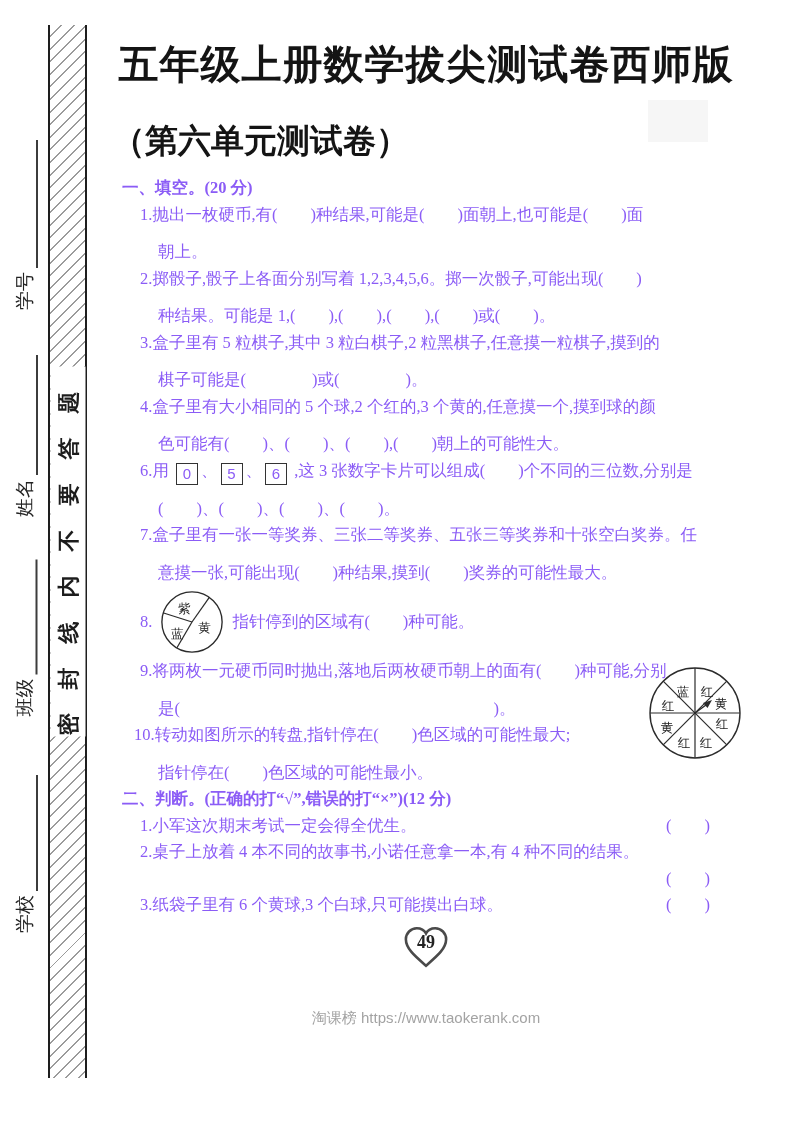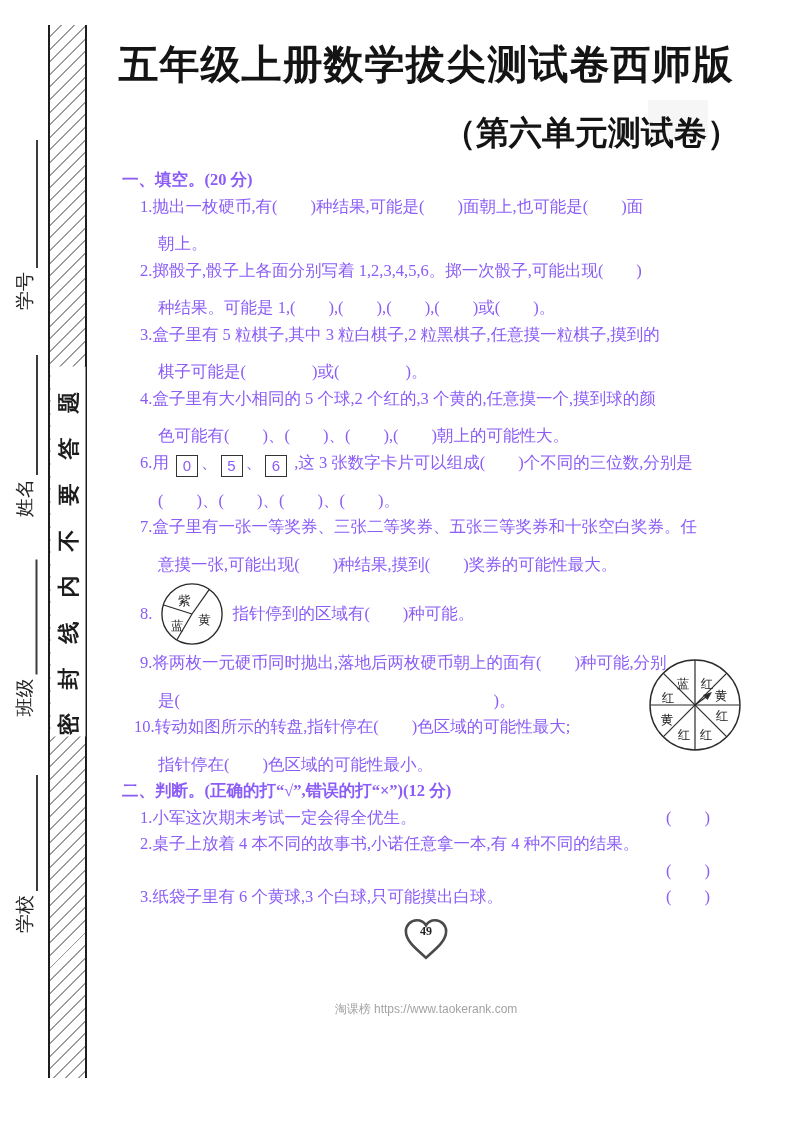--- a/index.html
+++ b/index.html
@@ -21,21 +21,21 @@
     background:repeating-linear-gradient(135deg,#fff 0 7.5px,#9b9b9b 7.5px 8.9px);}
   .seal-text{position:absolute;width:370px;height:35px;left:-167px;top:509px;transform:rotate(-90deg);
     background:#fff;text-align:center;letter-spacing:24px;font-size:22px;font-weight:600;
     line-height:35px;color:#1c1c1c;}
 
   
   .content{position:absolute;left:112px;top:0;width:628px;}
   .wm-box{position:absolute;left:536px;top:100px;width:60px;height:42px;background:#f6f6f6;z-index:0;}
   h1.title{margin:36px 0 0;font-size:40px;line-height:58px;font-weight:700;text-align:center;
     letter-spacing:1px;position:relative;z-index:1;}
-  .subtitle{margin-top:16px;font-size:33px;line-height:46px;font-weight:700;text-align:right;
+  .subtitle{margin-top:24px;font-size:33px;line-height:46px;font-weight:700;text-align:left;
     position:relative;z-index:1;}
 
   table.score{border-collapse:collapse;margin:40px 0 0 10px;width:616px;table-layout:fixed;
     border:2px solid #1e1e1e;}
   table.score td{border:1px solid #2e2e2e;height:34px;text-align:center;font-size:17px;color:#1a1a1a;}
   table.score td.c0{width:96px;}
 
   .qs{position:relative;margin-top:11px;font-size:16.5px;line-height:26.5px;color:#8b5cf6;}
   .line{white-space:nowrap;}
   .h{padding-left:10px;font-weight:700;}
@@ -49,23 +49,23 @@
   .q8row svg{margin:0 6px;}
 
   .relline{position:relative;}
   .br{position:absolute;right:30px;top:0;}
   .right-br{text-align:right;padding-right:30px;}
 
   .spinner{position:absolute;left:536px;top:491px;z-index:2;}
   svg text{font-family:"Liberation Serif",serif;fill:#1c1c1c;}
 
   .heart-wrap{position:relative;width:46px;margin:6px auto 0;height:44px;}
-  .heart-num{position:absolute;left:0;top:7px;width:46px;text-align:center;font-size:12px;
+  .heart-num{position:absolute;left:0;top:7px;width:46px;text-align:center;font-size:18px;
     font-weight:700;color:#222;}
-  .footer{margin-top:40px;text-align:center;font-size:12px;color:#a3a3a3;
+  .footer{margin-top:40px;text-align:center;font-size:15px;color:#a3a3a3;
     font-family:"Liberation Sans",sans-serif;}
 </style>
 </head>
 <body>
 
 <div class="page">
 
   <div class="sidebar">
     <div class="side-label lab-xuehao">
       <span>学号</span>

